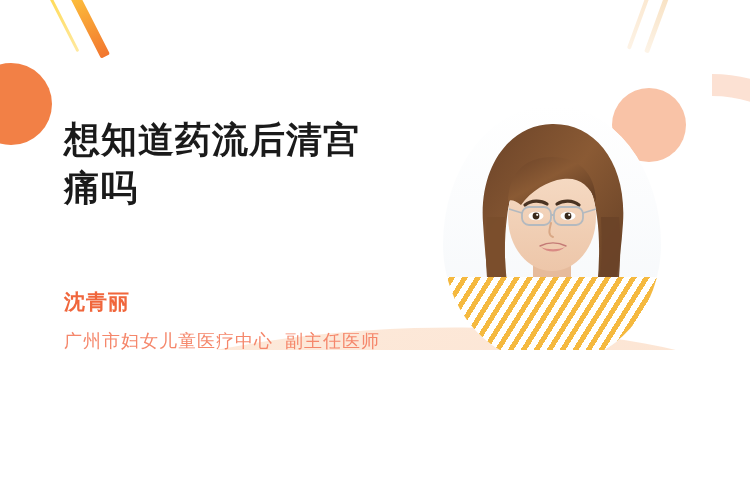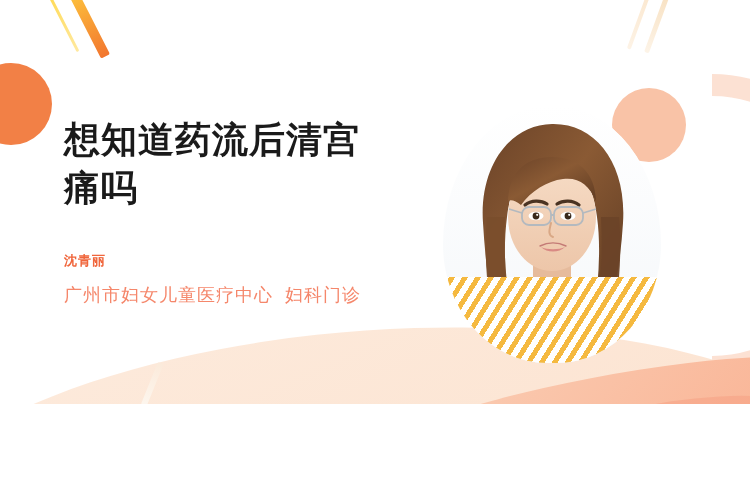--- a/index.html
+++ b/index.html
@@ -4,21 +4,21 @@
 <style>
   html,body{margin:0;padding:0;}
   body{
     width:750px;height:500px;
     font-family:"Liberation Sans","DejaVu Sans",sans-serif;
     background:#ffffff;
     overflow:hidden;
   }
   .card{
     position:relative;
-    width:750px;height:404px;
+    width:750px;height:350px;
     background:#ffffff;
     overflow:hidden;
   }
 
   
   .bg-layer{position:absolute;inset:0;overflow:hidden;pointer-events:none;}
 
   .circle-left{
     position:absolute;
     left:-30px;top:63px;
@@ -116,22 +116,22 @@
     letter-spacing:1px;
     white-space:pre-line;
   }
 
   .meta{position:absolute;left:64px;top:252px;width:400px;}
   .meta-row1{
     display:flex;align-items:baseline;
     margin-bottom:13px;
   }
   .doctor-name{
-    font-size:13px;font-weight:700;
-    color:#F0663C;letter-spacing:1px;
+    font-size:21px;font-weight:700;
+    color:#F0663C;letter-spacing:1px;margin-top:36px;
   }
   .doctor-rank{
     font-size:18px;font-weight:400;
     color:#F5866A;letter-spacing:1px;
     margin-left:16px;
   }
   .hospital{
     font-size:18px;font-weight:400;
     color:#F5876B;letter-spacing:1px;
     white-space:pre;
@@ -272,17 +272,17 @@
   </div>
 
   <div class="content">
     <div class="title">想知道药流后清宫
 痛吗</div>
 
     <div class="meta">
       <div class="meta-row1">
         <span class="doctor-name">沈青丽</span>
       </div>
-      <div class="hospital">广州市妇女儿童医疗中心  妇科门诊</div>
+      <div class="hospital">广州市妇女儿童医疗中心  副主任医师</div>
     </div>
   </div>
 
 </div>
 
 </body></html>

